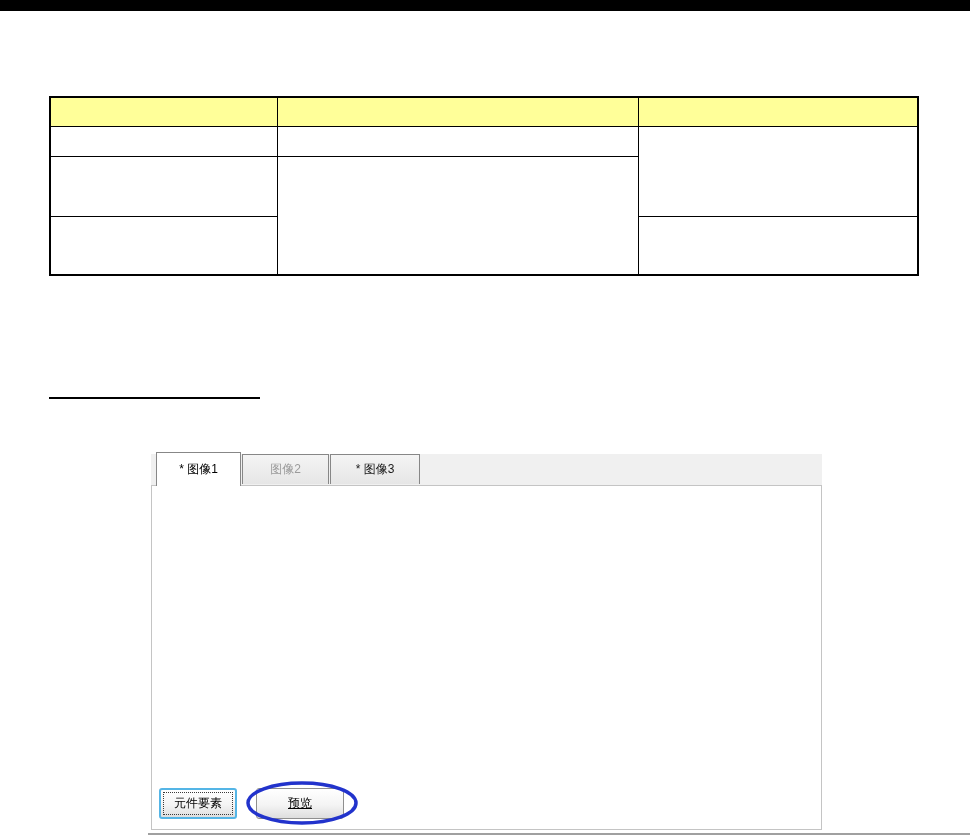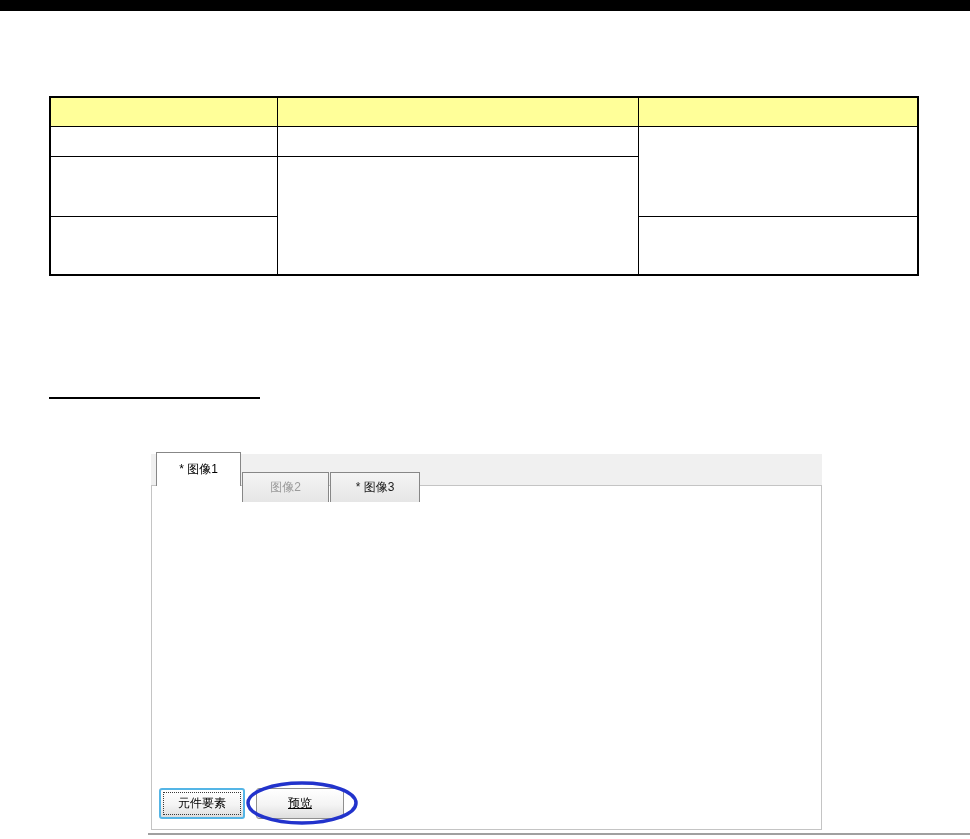--- a/index.html
+++ b/index.html
@@ -17,28 +17,28 @@
   .doc-table tr.header-row { height:29px; }
 
   
   .heading-underline { position:absolute; left:49px; top:397px; width:211px; height:2px; background:#000000; }
 
   
   .widget { position:absolute; left:151px; top:452px; width:671px; height:381px; }
   .tabstrip { position:absolute; left:0; top:2px; width:671px; height:31px; background:#f0f0f0; }
   .tab { position:absolute; display:flex; align-items:center; justify-content:center; font-size:12px; cursor:default; }
   .tab-active { left:5px; top:0; width:85px; height:34px; background:#ffffff; border:1px solid #878787; border-bottom:none; z-index:3; color:#000; }
-  .tab-inactive { top:20px; height:30px; background:linear-gradient(180deg,#f4f4f4 0%,#e6e6e6 100%); border:1px solid #878787; border-bottom:none; z-index:2; }
+  .tab-inactive { top:2px; height:30px; background:linear-gradient(180deg,#f4f4f4 0%,#e6e6e6 100%); border:1px solid #878787; border-bottom:none; z-index:2; }
   .tab-dim { left:91px; width:87px; color:#9b9b9b; }
   .tab-plain { left:179px; width:90px; color:#1a1a1a;text-align:right; }
   .panel { position:absolute; left:0; top:33px; width:671px; height:345px; background:#ffffff; border:1px solid #c4c4c4; z-index:1; }
 
   .btn { position:absolute; top:302px; height:31px; display:flex; align-items:center; justify-content:center; font-size:12px; color:#000;
          background:linear-gradient(180deg,#ffffff 0%,#f4f4f4 55%,#dedede 100%); font-family:"Liberation Sans", sans-serif; }
-  .btn-focus { left:7px; width:86px; border:2px solid #54b5e6; border-radius:3px; }
+  .btn-focus { left:7px; width:78px; border:2px solid #54b5e6; border-radius:3px; }
   .focus-rect { position:absolute; inset:2px; border:1px dotted #3a3a3a; pointer-events:none; }
   .btn-plain { left:104px; width:88px; border:1px solid #8f8f8f; border-radius:3px;text-decoration:underline; }
 
   .ellipse-annot { position:absolute; left:93px; top:328px; z-index:4; pointer-events:none; }
 
   
   .bottom-line { position:absolute; left:148px; top:833px; width:822px; height:2px; background:#a0a0a0; }
 </style>
 </head>
 <body>

